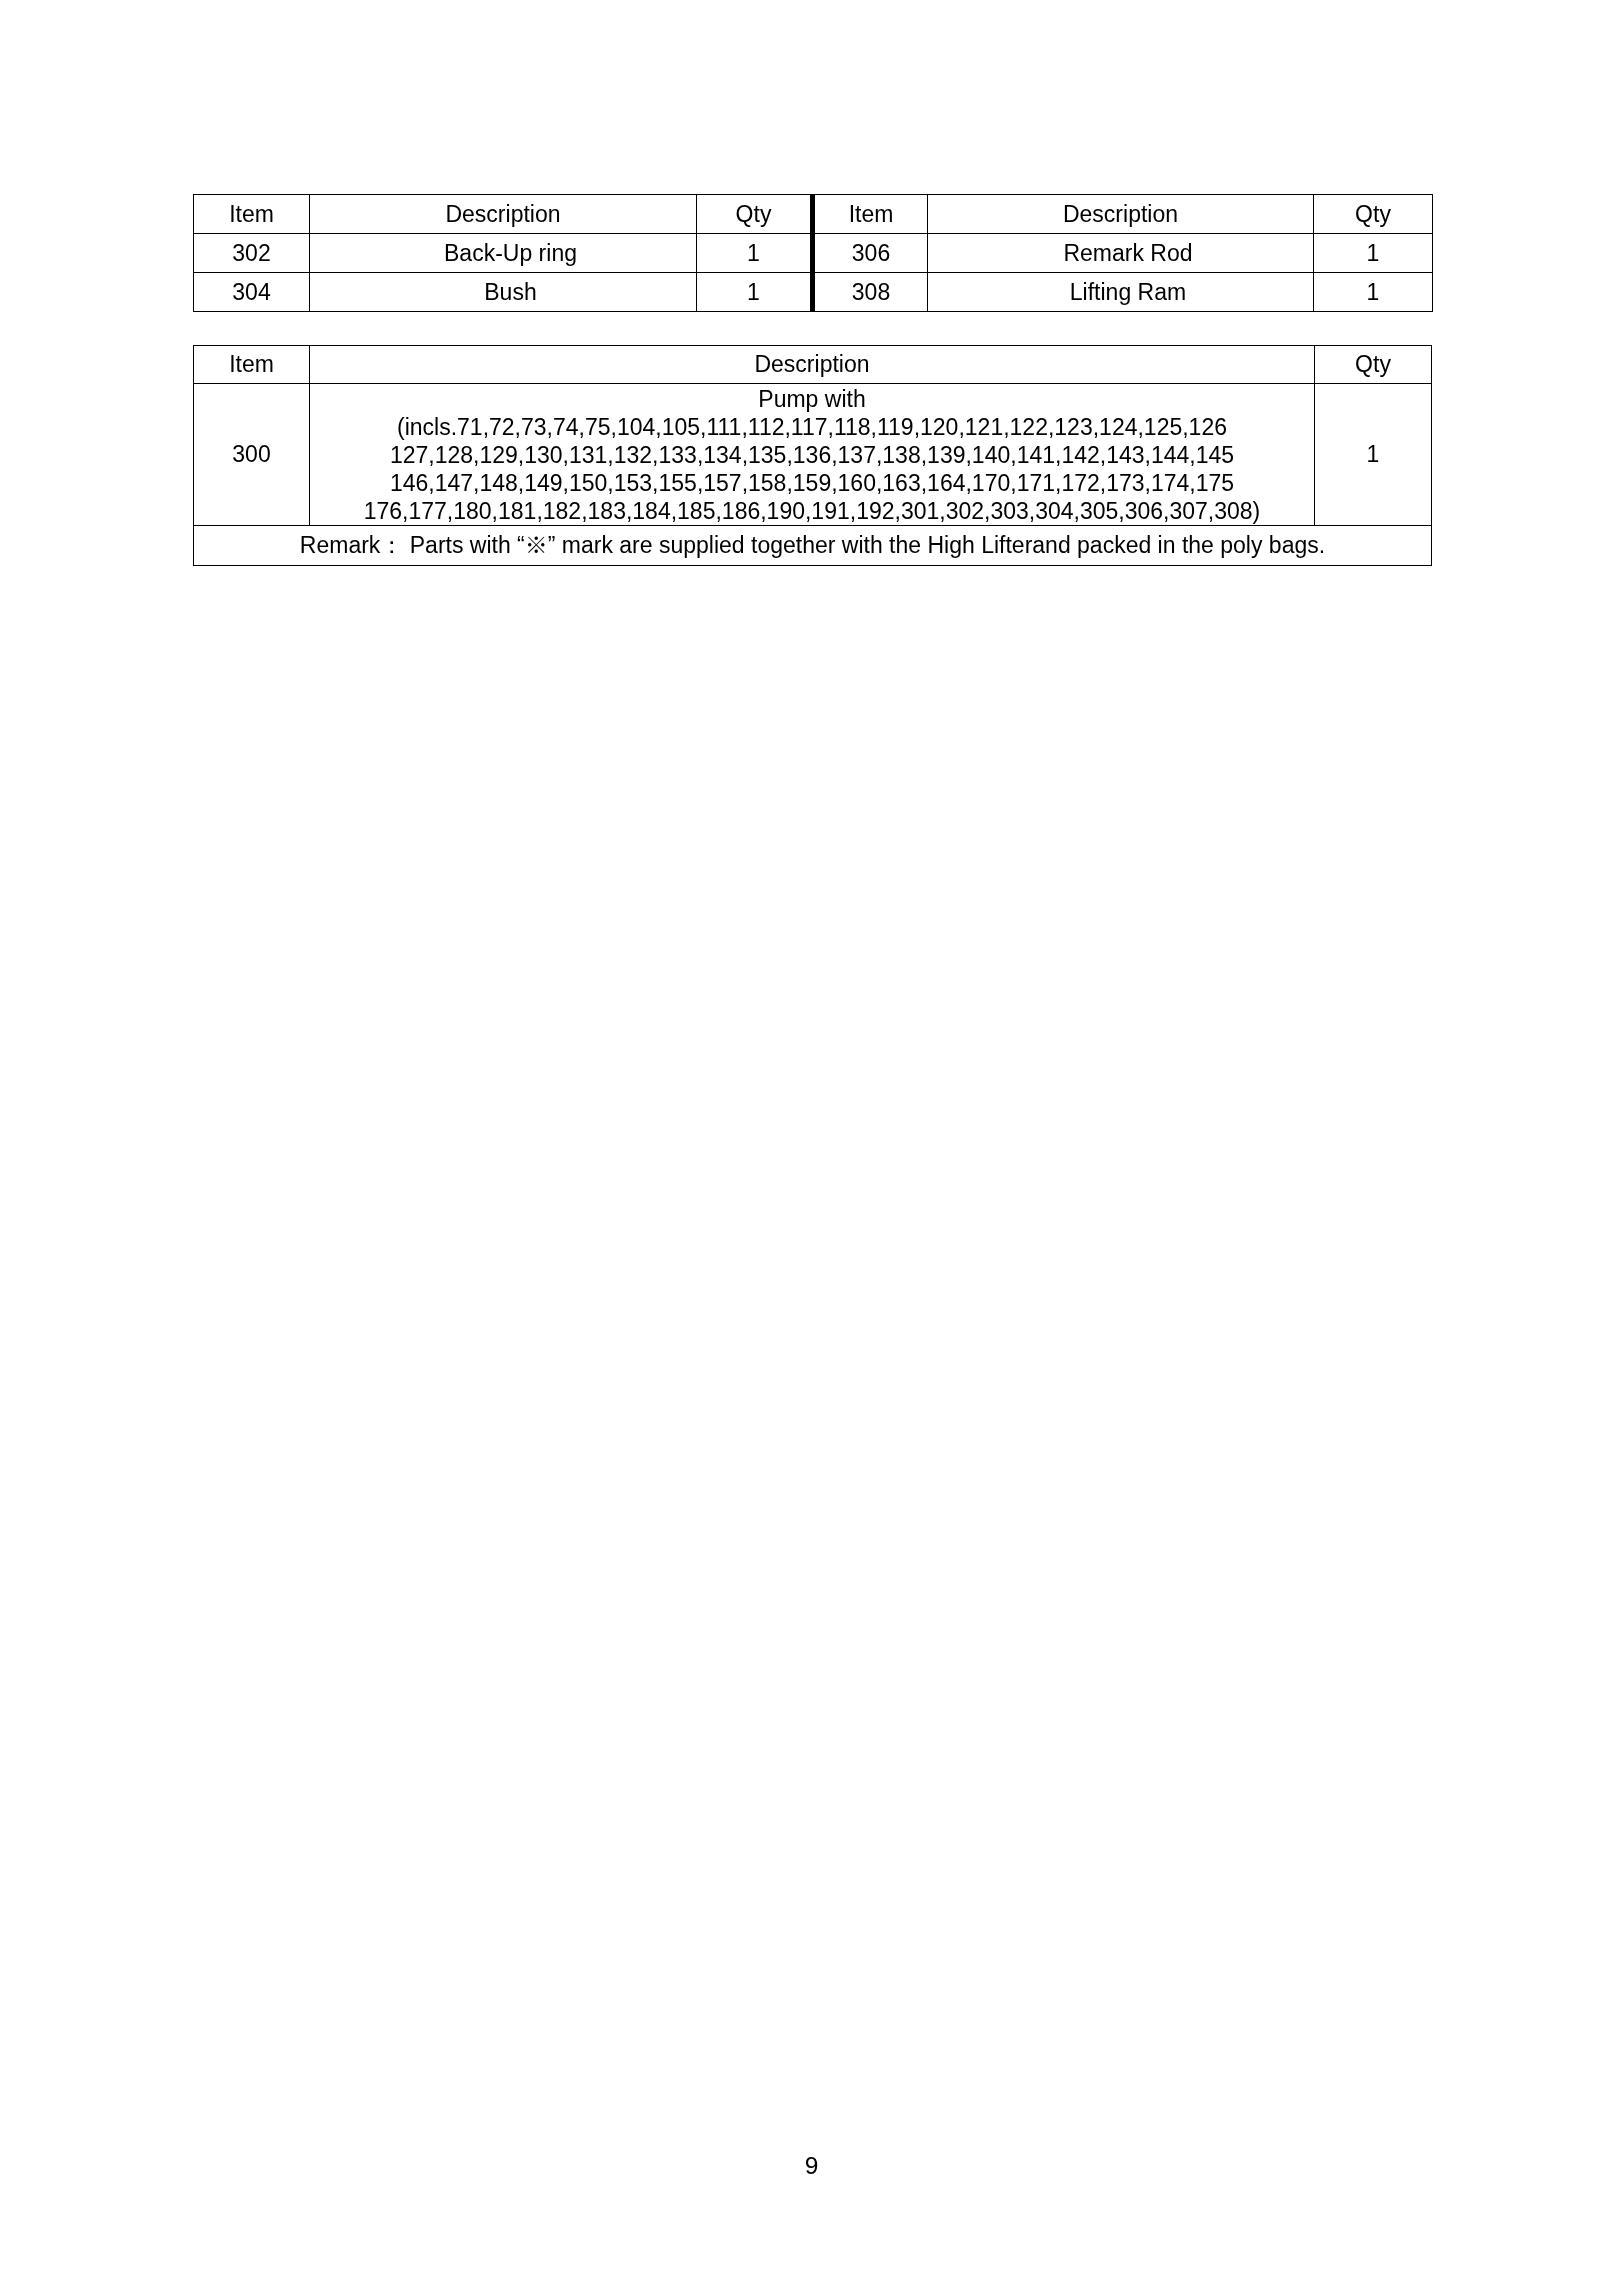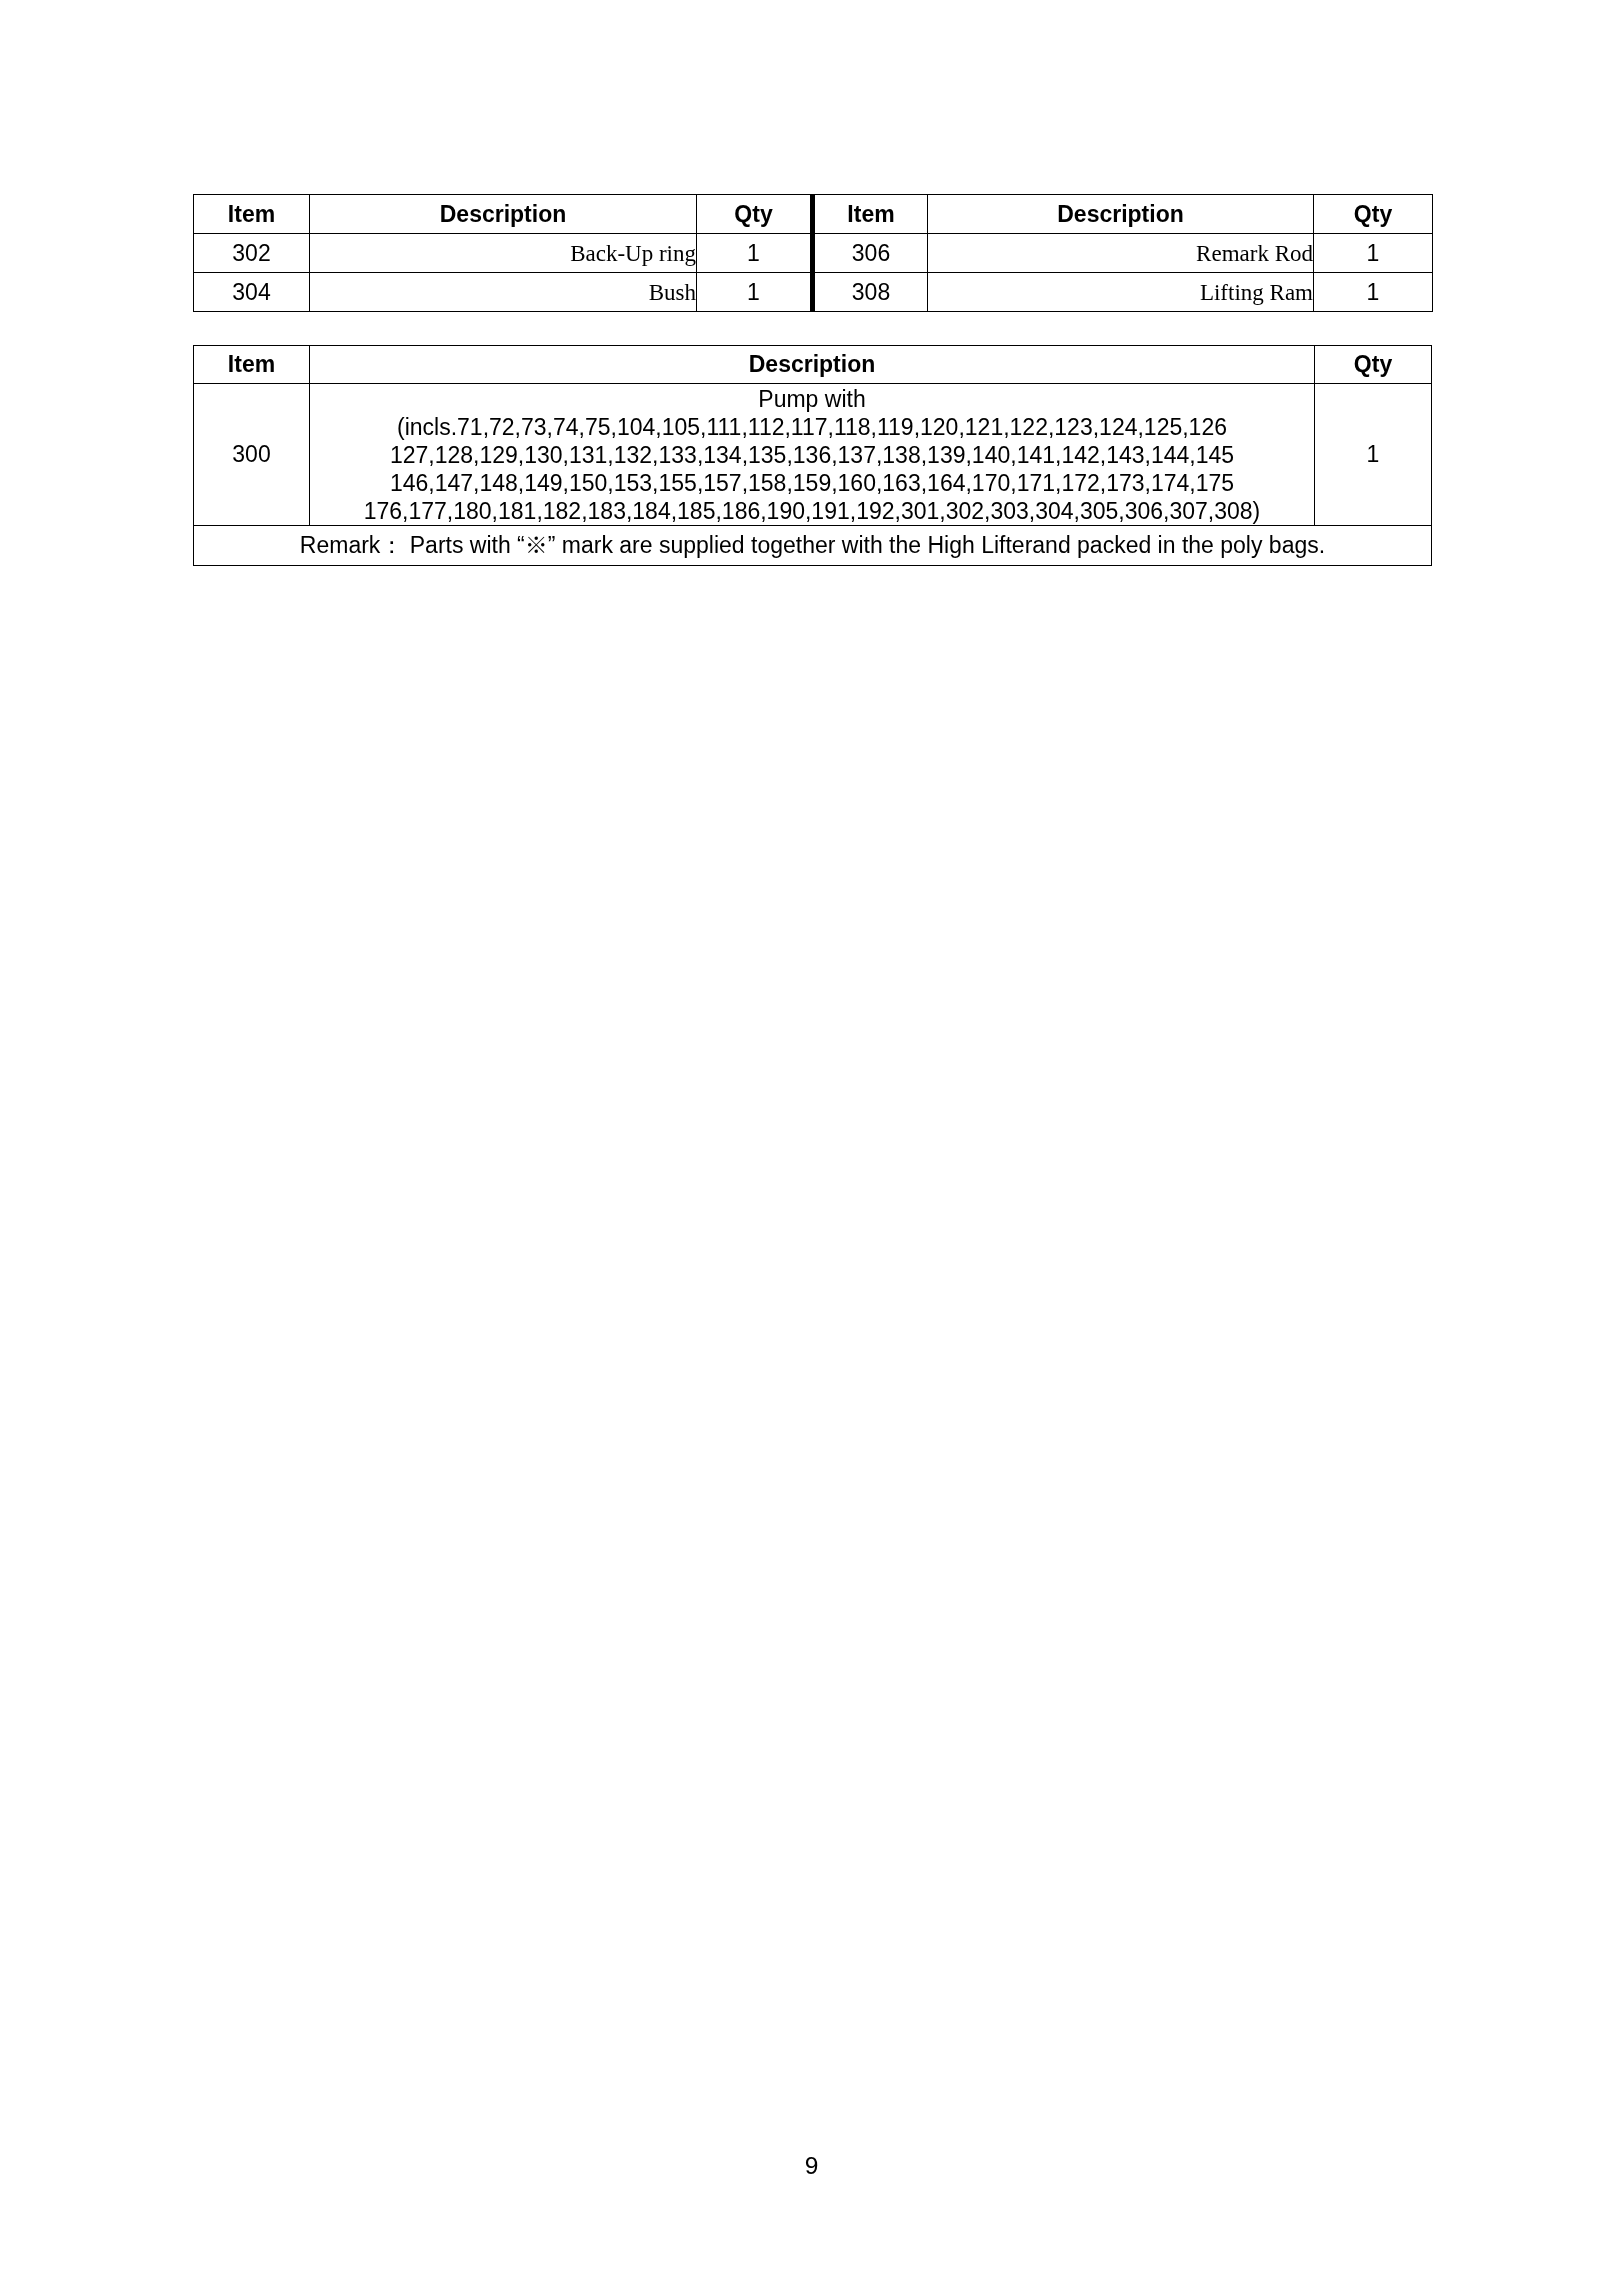--- a/index.html
+++ b/index.html
@@ -5,22 +5,22 @@
     html, body { margin: 0; padding: 0; background: #ffffff; }
     body {
       width: 1623px; height: 2295px; position: relative; overflow: hidden;
       font-family: "Liberation Sans", sans-serif; color: #000;
     }
     table { border-collapse: collapse; position: absolute; table-layout: fixed; }
     td, th {
       border: 1.7px solid #000; padding: 0; font-size: 23px; line-height: 27px;
       text-align: center; vertical-align: middle;
     }
-    th { font-weight: bold; text-align: center; }
-    td.left { text-align: right; padding-left: 15px; font-family: Liberation Serif, serif; }
+    th { font-weight: normal; text-align: center; }
+    td.left { text-align: center; padding-left: 15px; }
     .thick { border-right: 5.5px solid #000; }
 
     #parts-table-1 { left: 193px; top: 194px; width: 1238px; }
     #parts-table-1 tr { height: 39px; }
 
     #parts-table-2 { left: 193px; top: 345px; width: 1238px; }
     #parts-table-2 .hdr { height: 38px; }
     #parts-table-2 .r300 { height: 142px; }
     #parts-table-2 .r50 { height: 58px; }
     #parts-table-2 .rem { height: 40px; }

